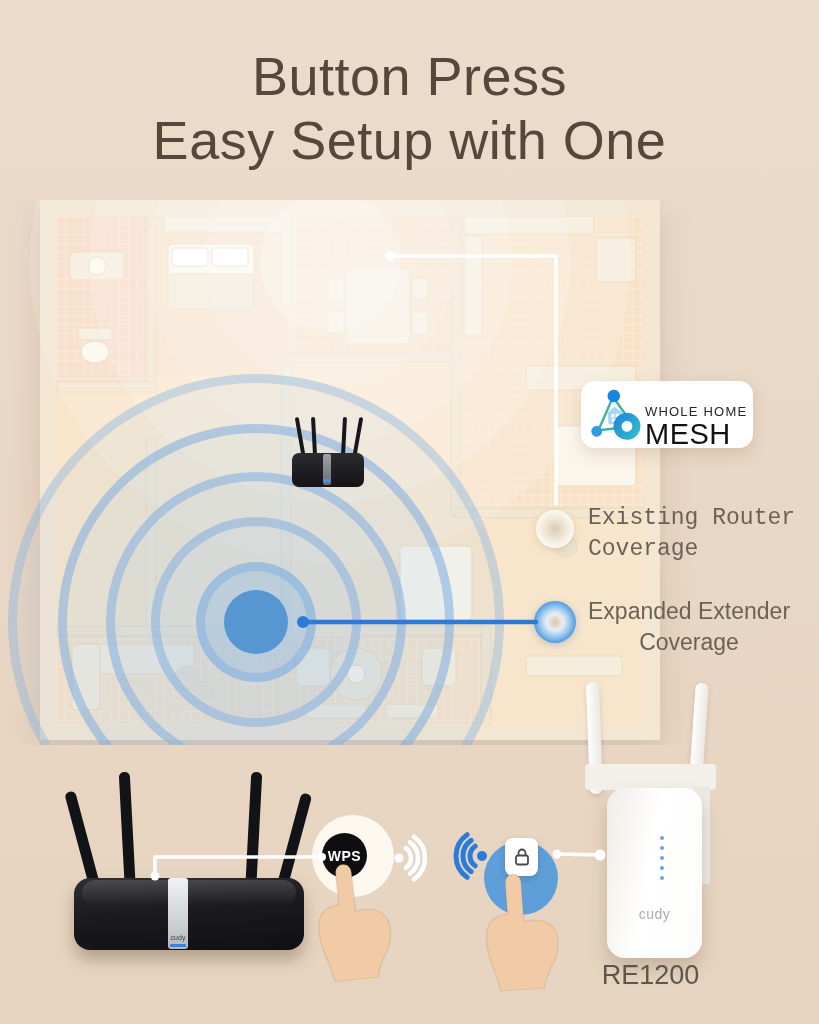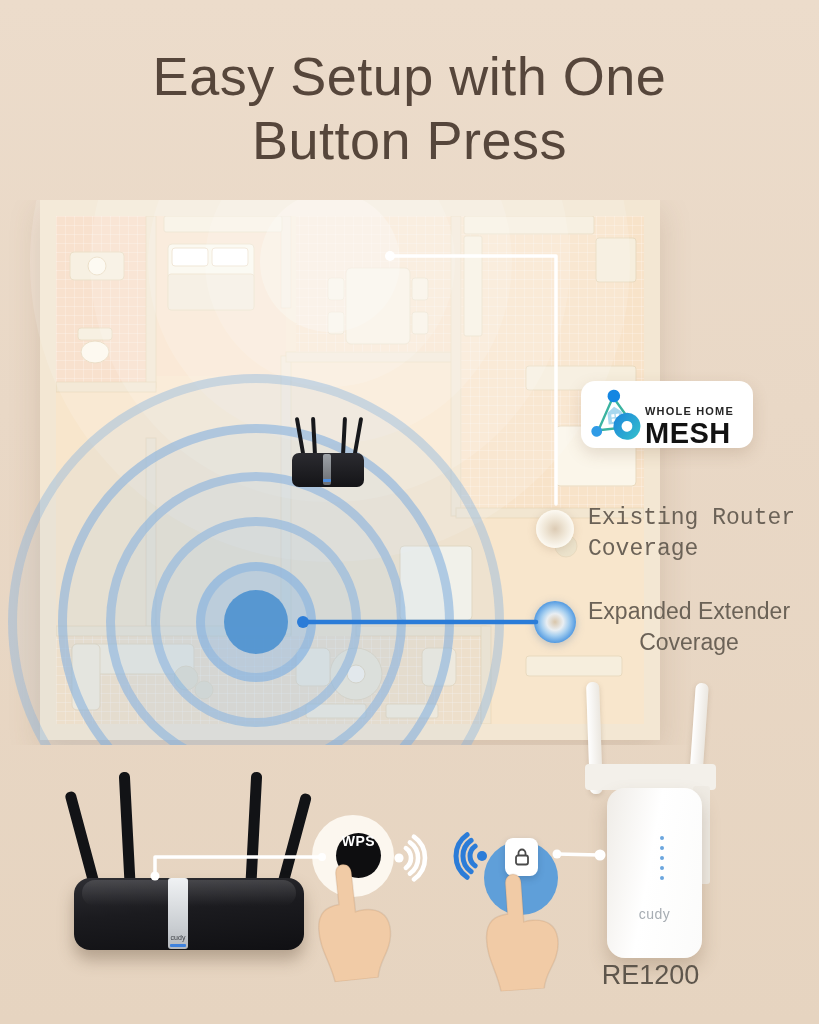--- a/index.html
+++ b/index.html
@@ -24,22 +24,22 @@
   .mini-router{left:290px;top:215px;width:80px;height:75px;}
   .mini-router .ant{position:absolute;width:4px;height:38px;background:#17181b;border-radius:2px;top:2px;}
   .mini-router .bod{position:absolute;left:2px;top:38px;width:72px;height:34px;background:linear-gradient(180deg,#2b2b30,#141417);border-radius:7px;}
   .mini-router .str{position:absolute;left:33px;top:39px;width:8px;height:31px;background:linear-gradient(180deg,#9ea3a8,#6a6d72);border-radius:2px;}
   .mini-router .led{position:absolute;left:33px;top:64px;width:8px;height:3px;background:#4f8fe0;border-radius:1px;}
   
   .badge{left:581px;top:381px;width:172px;height:67px;background:#fff;border-radius:14px;
     display:flex;align-items:center;box-shadow:0 6px 16px rgba(120,90,60,.18);}
   .badge .logo{width:54px;height:54px;margin-left:6px;flex:none;}
   .badge .txt{margin-left:4px;line-height:1;}
-  .badge .t1{font-size:11px;letter-spacing:1.2px;color:#262626;font-weight:700;margin-top:24px;}
-  .badge .t2{font-size:29px;font-weight:700;color:#121212;margin-top:2px;letter-spacing:.5px;}
+  .badge .t1{font-size:13px;letter-spacing:1.2px;color:#262626;font-weight:400;margin-top:24px;}
+  .badge .t2{font-size:29px;font-weight:400;color:#121212;margin-top:2px;letter-spacing:.5px;}
   
   .leg-dot{border-radius:50%;}
   .dot-existing{left:536px;top:510px;width:38px;height:38px;
     background:radial-gradient(circle,#dccbb4 0%,#efe6d6 38%,#fdfaf3 72%,#fffef9 100%);
     box-shadow:0 2px 8px rgba(150,120,90,.25);}
   .dot-expanded{left:534px;top:601px;width:42px;height:42px;
     background:radial-gradient(circle,#d9c6ab 0%,#e9eef2 28%,#a8d0f0 46%,#4e97e0 72%,#3c88d8 100%);
     box-shadow:0 2px 8px rgba(90,120,160,.35);}
   .leg-txt{color:#6b6257;font-size:23px;line-height:31px;font-weight:400;}
   .leg1{left:588px;top:503px;font-family:Liberation Mono, monospace;}
@@ -54,22 +54,22 @@
     background:linear-gradient(180deg,rgba(255,255,255,.14),rgba(255,255,255,0));}
   .router .str{position:absolute;left:108px;top:108px;width:20px;height:71px;
     background:linear-gradient(180deg,#f0f2f4 0%,#c9cdd1 70%,#b4b8bd 100%);border-radius:3px;
     display:flex;flex-direction:column;justify-content:flex-end;align-items:center;}
   .router .str .brand{font-size:7px;color:#3a3d42;margin-bottom:3px;}
   .router .str .led{width:16px;height:3px;background:#3f82dd;border-radius:1px;margin-bottom:2px;}
   .dev-label{color:#5e564c;font-size:27px;font-weight:400;text-align:center;}
   .lbl-router{left:60px;top:962px;width:265px;}
   .lbl-ext{left:578px;top:960px;width:145px;}
   .wps-outer{left:312px;top:815px;width:82px;height:82px;border-radius:50%;background:#fcf7ef;}
-  .wps-btn{left:336px;top:833px;width:45px;height:45px;border-radius:50%;background:#0e0e10;
-    display:flex;align-items:flex-start;justify-content:center;color:#fff;font-size:14px;font-weight:600;letter-spacing:.5px;}
+  .wps-btn{left:322px;top:833px;width:45px;height:45px;border-radius:50%;background:#0e0e10;
+    display:flex;align-items:center;justify-content:center;color:#fff;font-size:14px;font-weight:600;letter-spacing:.5px;}
   .pair-circle{left:484px;top:841px;width:74px;height:74px;border-radius:50%;background:#5f9fd9;}
   .lock-btn{left:505px;top:838px;width:33px;height:38px;border-radius:8px;background:#ffffff;
     box-shadow:0 3px 6px rgba(40,70,110,.25);display:flex;align-items:center;justify-content:center;}
   .hand{pointer-events:none;}
   
   .ext{left:580px;top:678px;width:145px;height:285px;}
   .ext .ant{position:absolute;width:13px;height:112px;border-radius:6px;
     background:linear-gradient(90deg,#ffffff,#ebe7e0);box-shadow:0 2px 5px rgba(120,100,80,.25);}
   .ext .plate{position:absolute;left:5px;top:86px;width:131px;height:26px;background:#f3f0ea;border-radius:4px;}
   .ext .strip{position:absolute;left:113px;top:108px;width:17px;height:98px;background:#efebe4;border-radius:3px;}
@@ -80,22 +80,22 @@
   .ext .leds i{width:4px;height:4px;border-radius:50%;background:#6ba6de;display:block;}
   .ext .brand{position:absolute;left:27px;top:228px;width:95px;text-align:center;color:#a7adb3;font-size:14px;letter-spacing:.5px;}
   .overlay{left:0;top:0;width:819px;height:1024px;pointer-events:none;}
 </style>
 </head>
 <body>
 
 <div class="page">
 
   <div class="abs title">
+    <div>Button Press</div>
     <div>Easy Setup with One</div>
-    <div>Button Press</div>
   </div>
 
   <div class="abs scene">
 
     <div class="floorplan">
       <svg width="588" height="508" viewBox="0 0 588 508">
         <defs>
           <pattern id="tile" width="9" height="9" patternUnits="userSpaceOnUse">
             <path d="M9 0H0V9" fill="none" stroke="rgba(255,255,255,.45)" stroke-width="1"></path>
           </pattern>

